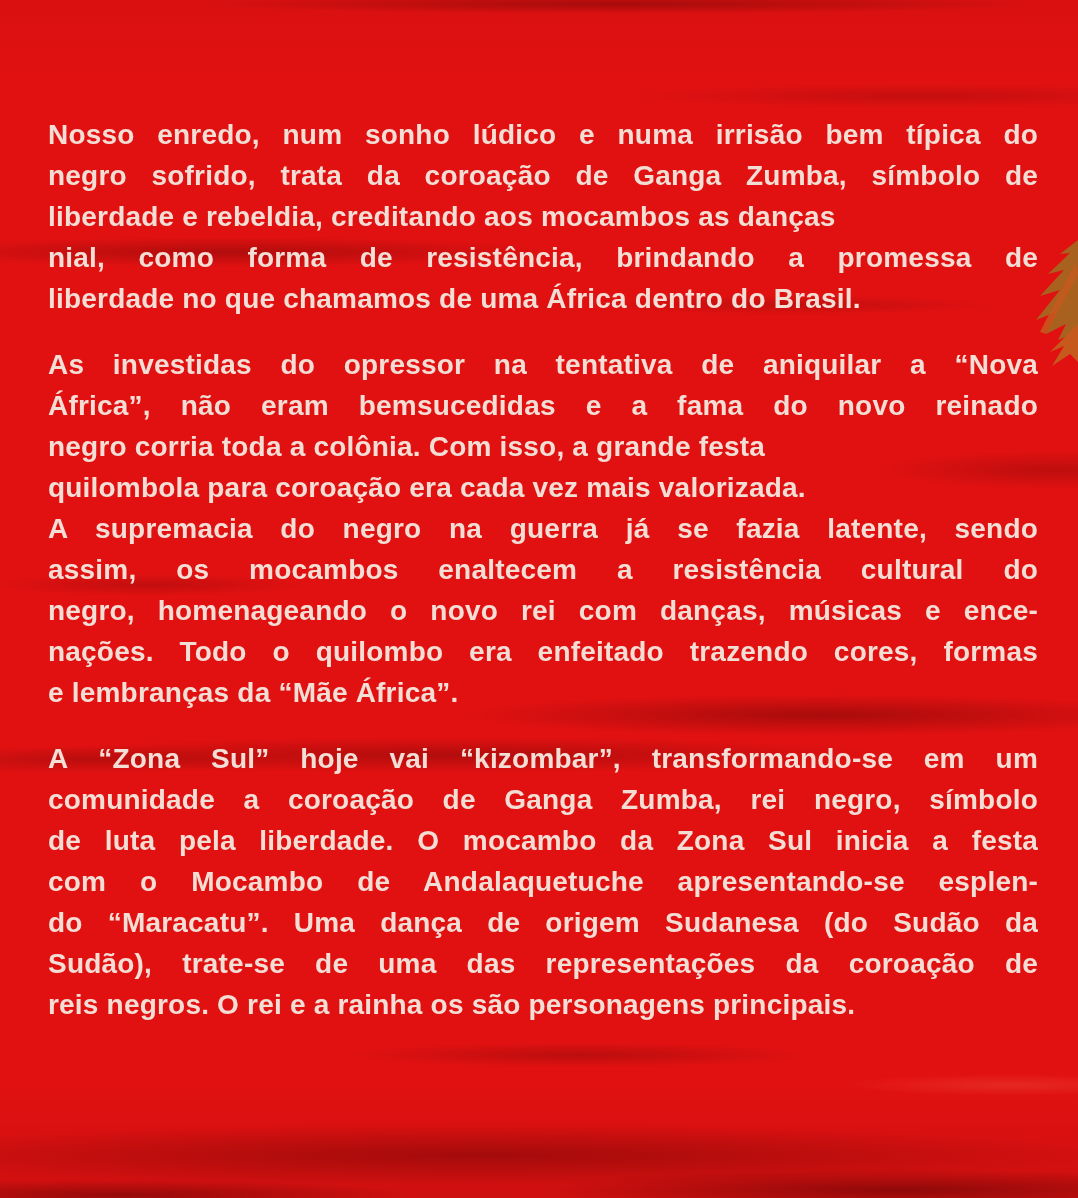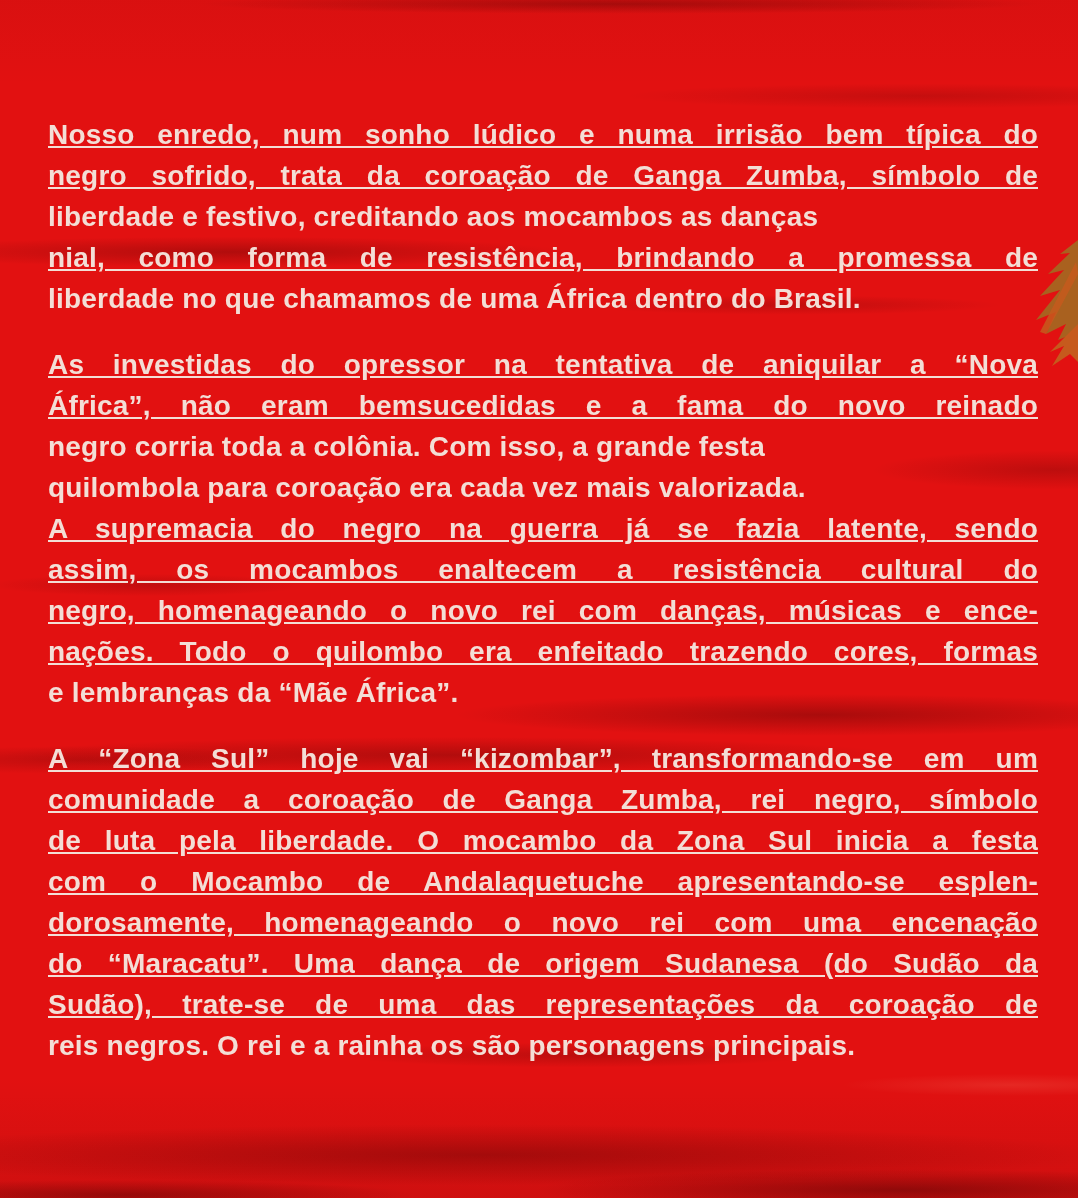--- a/index.html
+++ b/index.html
@@ -48,40 +48,40 @@
     font-weight: bold;
     letter-spacing: 0.2px;
   }
   .para { margin: 0 0 25px 0; }
   .para:last-child { margin-bottom: 8px; }
   .line {
     text-align: justify;
     text-align-last: left;
     white-space: normal;
   }
-  .line.j { text-align-last: justify; text-decoration: underline; }
+  .line.j { text-align-last: justify; }
   .feather {
     position: absolute;
     right: 0;
     top: 240px;
     width: 54px;
     height: 128px;
   }
 </style>
 </head>
 <body>
 
 <div class="page">
 
   <div class="text-block">
 
     <div class="para">
       <div class="line j">Nosso enredo, num sonho lúdico e numa irrisão bem típica do</div>
       <div class="line j">negro sofrido, trata da coroação de Ganga Zumba, símbolo de</div>
-      <div class="line">liberdade e festivo, creditando aos mocambos as danças</div>
+      <div class="line">liberdade e rebeldia, creditando aos mocambos as danças</div>
       <div class="line j">nial, como forma de resistência, brindando a promessa de</div>
       <div class="line">liberdade no que chamamos de uma África dentro do Brasil.</div>
     </div>
 
     <div class="para">
       <div class="line j">As investidas do opressor na tentativa de aniquilar a “Nova</div>
       <div class="line j">África”, não eram bemsucedidas e a fama do novo reinado</div>
       <div class="line">negro corria toda a colônia. Com isso, a grande festa</div>
       <div class="line">quilombola para coroação era cada vez mais valorizada.</div>
       <div class="line j">A supremacia do negro na guerra já se fazia latente, sendo</div>
@@ -89,21 +89,20 @@
       <div class="line j">negro, homenageando o novo rei com danças, músicas e ence-</div>
       <div class="line j">nações. Todo o quilombo era enfeitado trazendo cores, formas</div>
       <div class="line">e lembranças da “Mãe África”.</div>
     </div>
 
     <div class="para">
       <div class="line j">A “Zona Sul” hoje vai “kizombar”, transformando-se em um</div>
       <div class="line j">comunidade a coroação de Ganga Zumba, rei negro, símbolo</div>
       <div class="line j">de luta pela liberdade. O mocambo da Zona Sul inicia a festa</div>
       <div class="line j">com o Mocambo de Andalaquetuche apresentando-se esplen-</div>
-      <div class="line j">dorosamente, homenageando o novo rei com uma encenação</div>
       <div class="line j">do “Maracatu”. Uma dança de origem Sudanesa (do Sudão da</div>
       <div class="line j">Sudão), trate-se de uma das representações da coroação de</div>
       <div class="line">reis negros. O rei e a rainha os são personagens principais.</div>
     </div>
 
   </div>
 
   <svg class="feather" viewBox="0 0 54 128" xmlns="http://www.w3.org/2000/svg" aria-hidden="true">
 
     <polygon fill="var(--feather-main, #a9611f)" points="54,0 36,14 46,13 24,34 40,30 16,56 36,50 12,80 32,72 22,94 42,84 34,100 54,92"></polygon>

